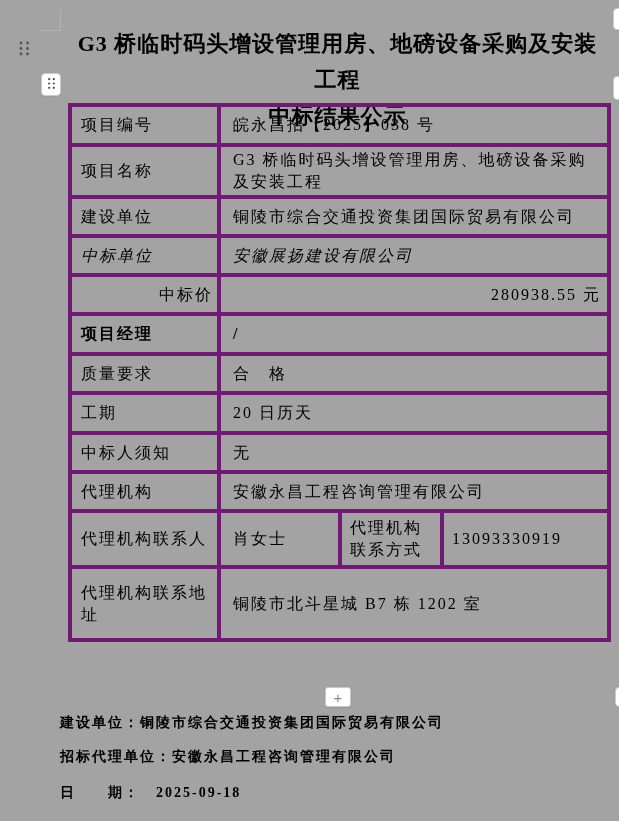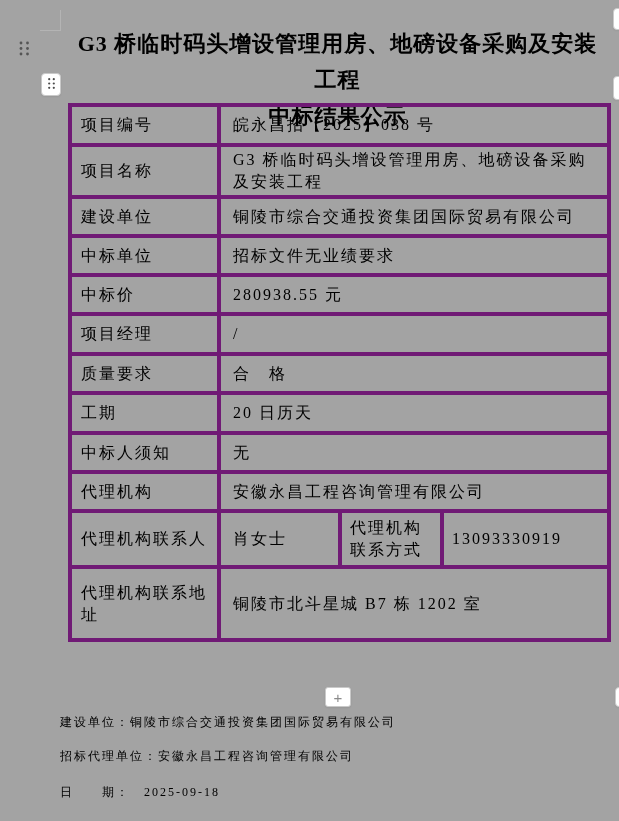--- a/index.html
+++ b/index.html
@@ -47,21 +47,21 @@
   }
   
   .edge-btn{
     position:absolute;box-sizing:border-box;width:16px;background:#fff;
     border:1px solid #cbcbcb;border-radius:4px;box-shadow:0 1px 2px rgba(0,0,0,.05);
   }
   .edge-btn.e1{left:613px;top:8px;height:22px;}
   .edge-btn.e2{left:613px;top:76px;height:24px;}
   .edge-btn.e3{left:615px;top:687px;height:20px;}
   .footer-line{
-    position:absolute;left:60px;font-size:12px;font-weight:normal;
+    position:absolute;left:60px;font-size:14px;font-weight:bold;
     letter-spacing:2px;white-space:pre;
   }
   .f1{top:714px;} .f2{top:748px;text-align:center;} .f3{top:784px;}
 </style>
 </head>
 <body>
 
 <div class="page">
 
   <div class="corner-mark"></div>
@@ -114,29 +114,29 @@
           <td class="val" colspan="3">皖永昌招【2025】038 号</td>
         </tr>
         <tr style="height: 48px;">
           <td class="lbl">项目名称</td>
           <td class="val" colspan="3">G3 桥临时码头增设管理用房、地磅设备采购及安装工程</td>
         </tr>
         <tr style="height: 39px; padding-left: 43px;">
           <td class="lbl">建设单位</td>
           <td class="val" colspan="3">铜陵市综合交通投资集团国际贸易有限公司</td>
         </tr>
-        <tr style="height: 39px;">
+        <tr style="height: 39px; font-style: italic;">
           <td class="lbl">中标单位</td>
-          <td class="val" colspan="3">招标文件无业绩要求</td>
+          <td class="val" colspan="3">安徽展扬建设有限公司</td>
         </tr>
-        <tr style="height: 39px;">
+        <tr style="height: 39px; text-align: right;">
           <td class="lbl">中标价</td>
           <td class="val" colspan="3">280938.55 元</td>
         </tr>
-        <tr style="height: 40px;">
+        <tr style="height: 40px; font-weight: bold;">
           <td class="lbl">项目经理</td>
           <td class="val" colspan="3">/</td>
         </tr>
         <tr style="height: 39px;">
           <td class="lbl">质量要求</td>
           <td class="val" colspan="3">合　格</td>
         </tr>
         <tr style="height: 40px;">
           <td class="lbl">工期</td>
           <td class="val" colspan="3">20 日历天</td>

